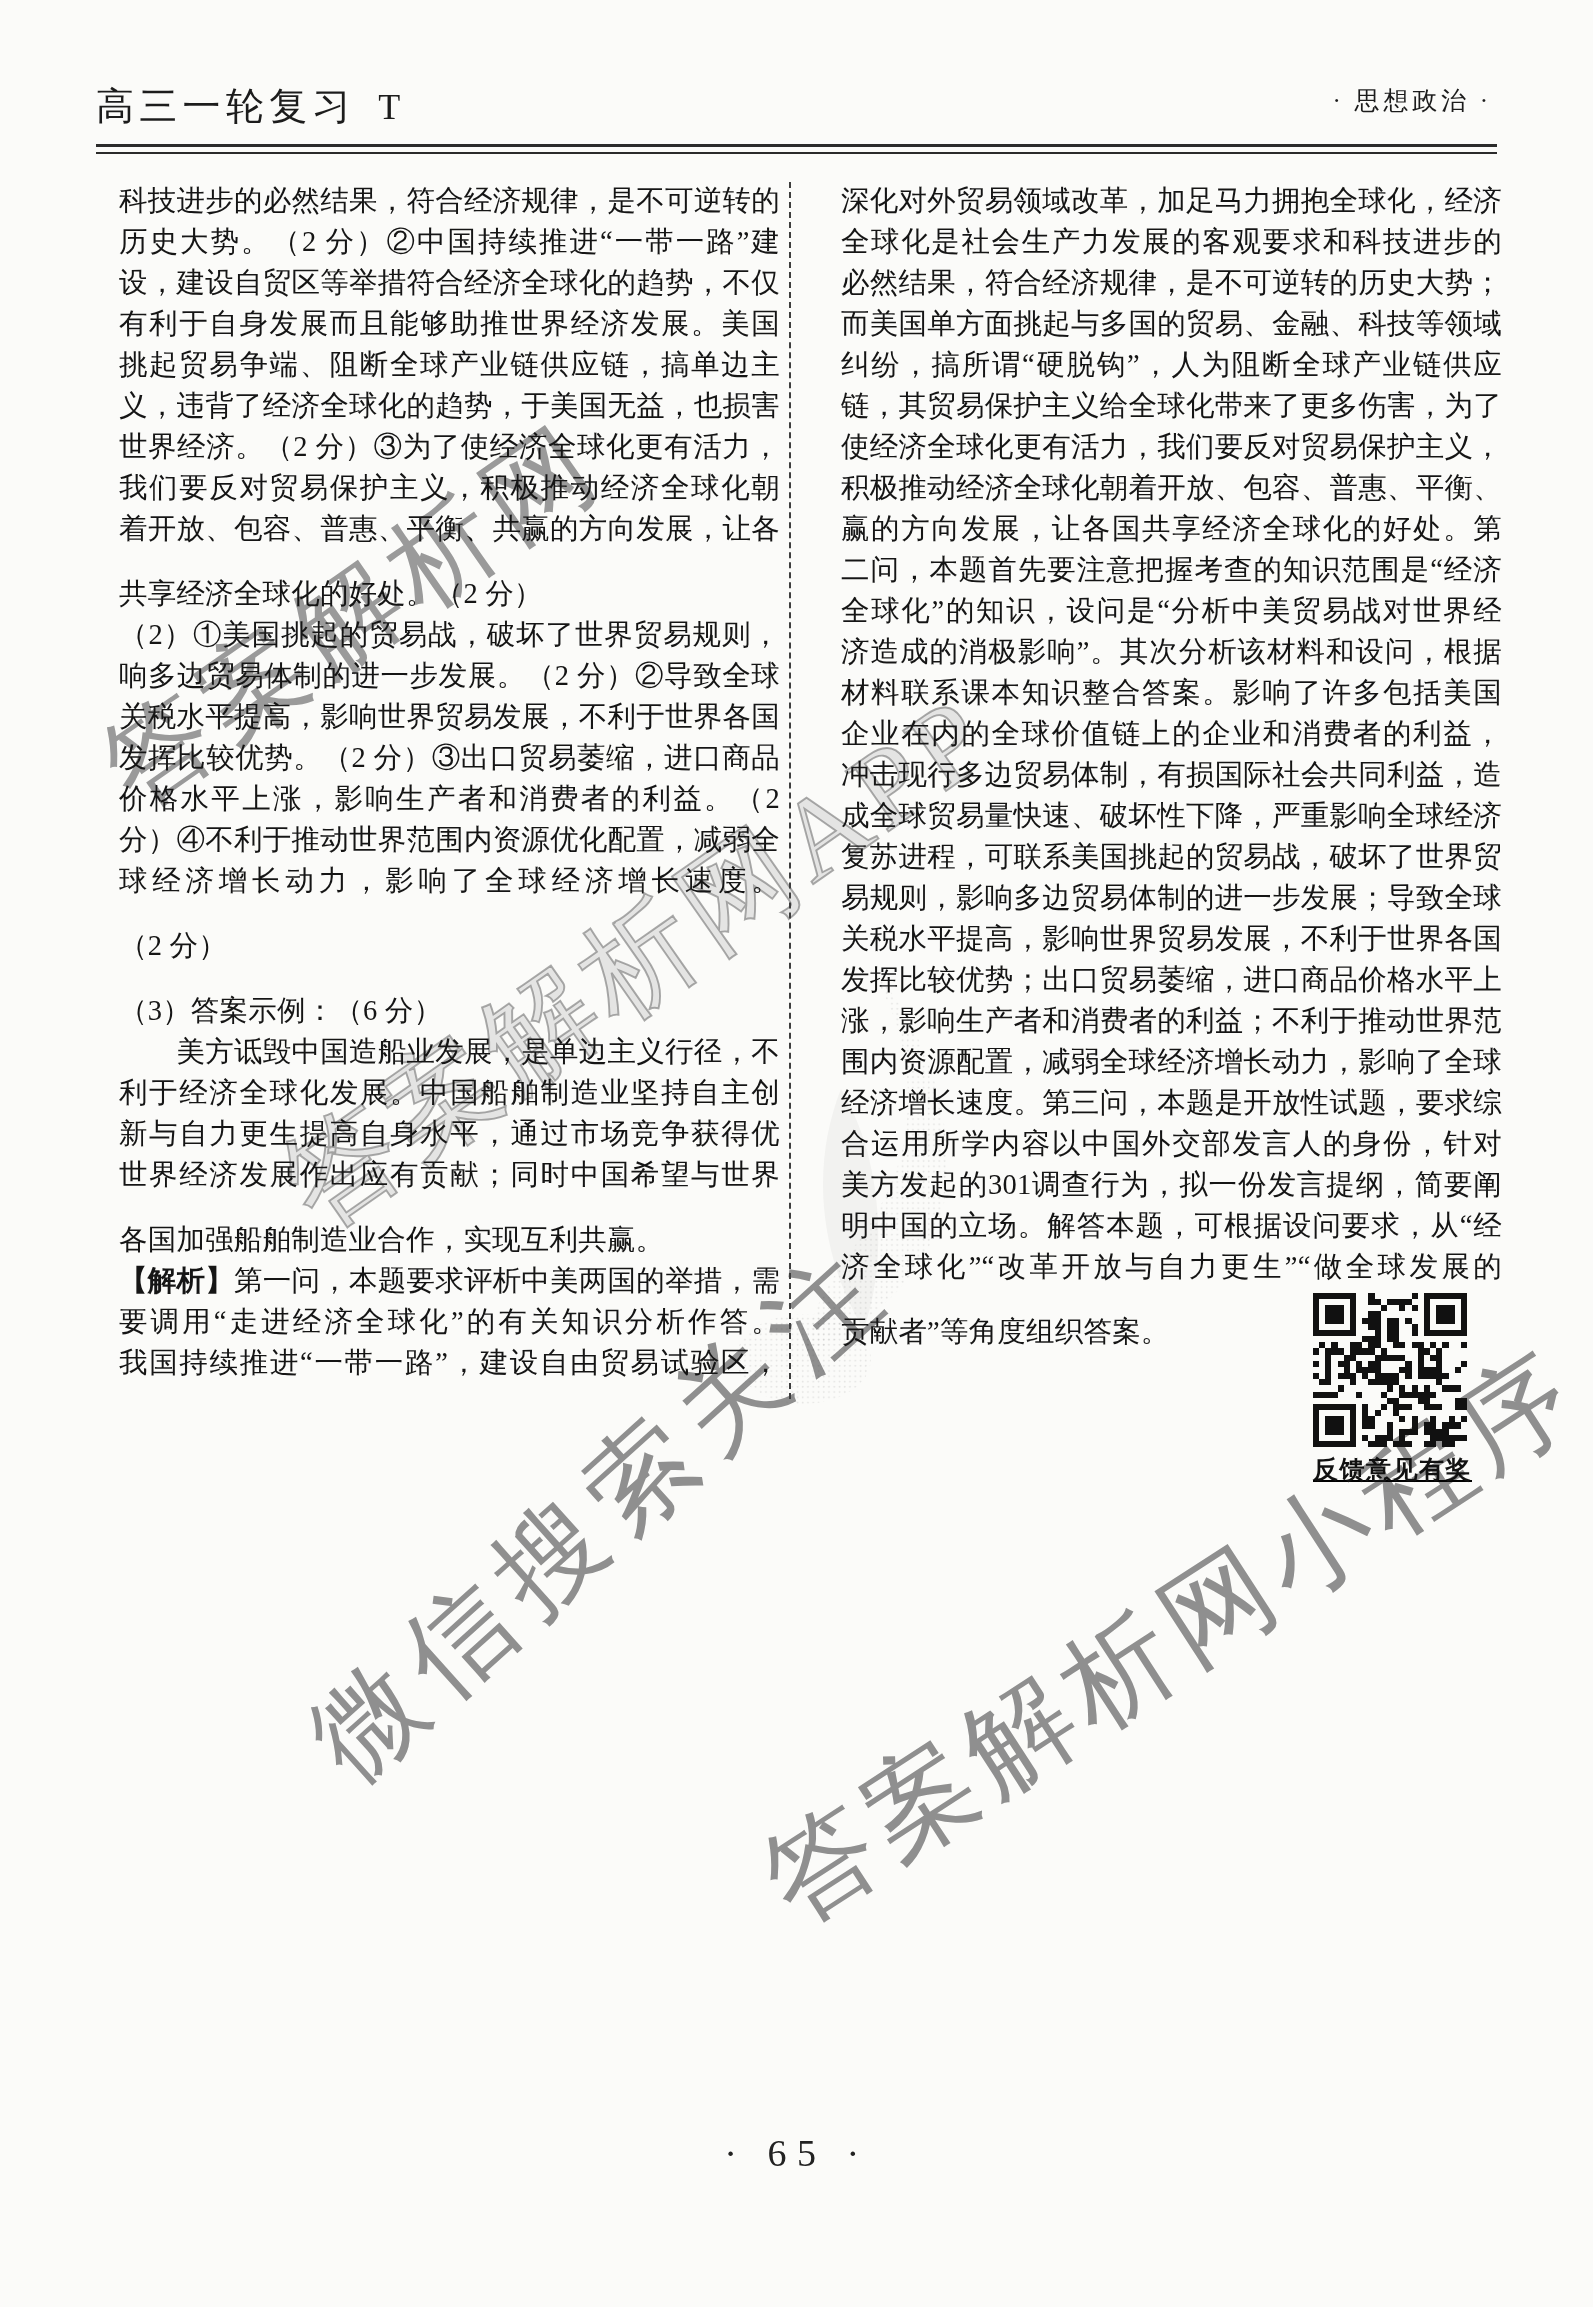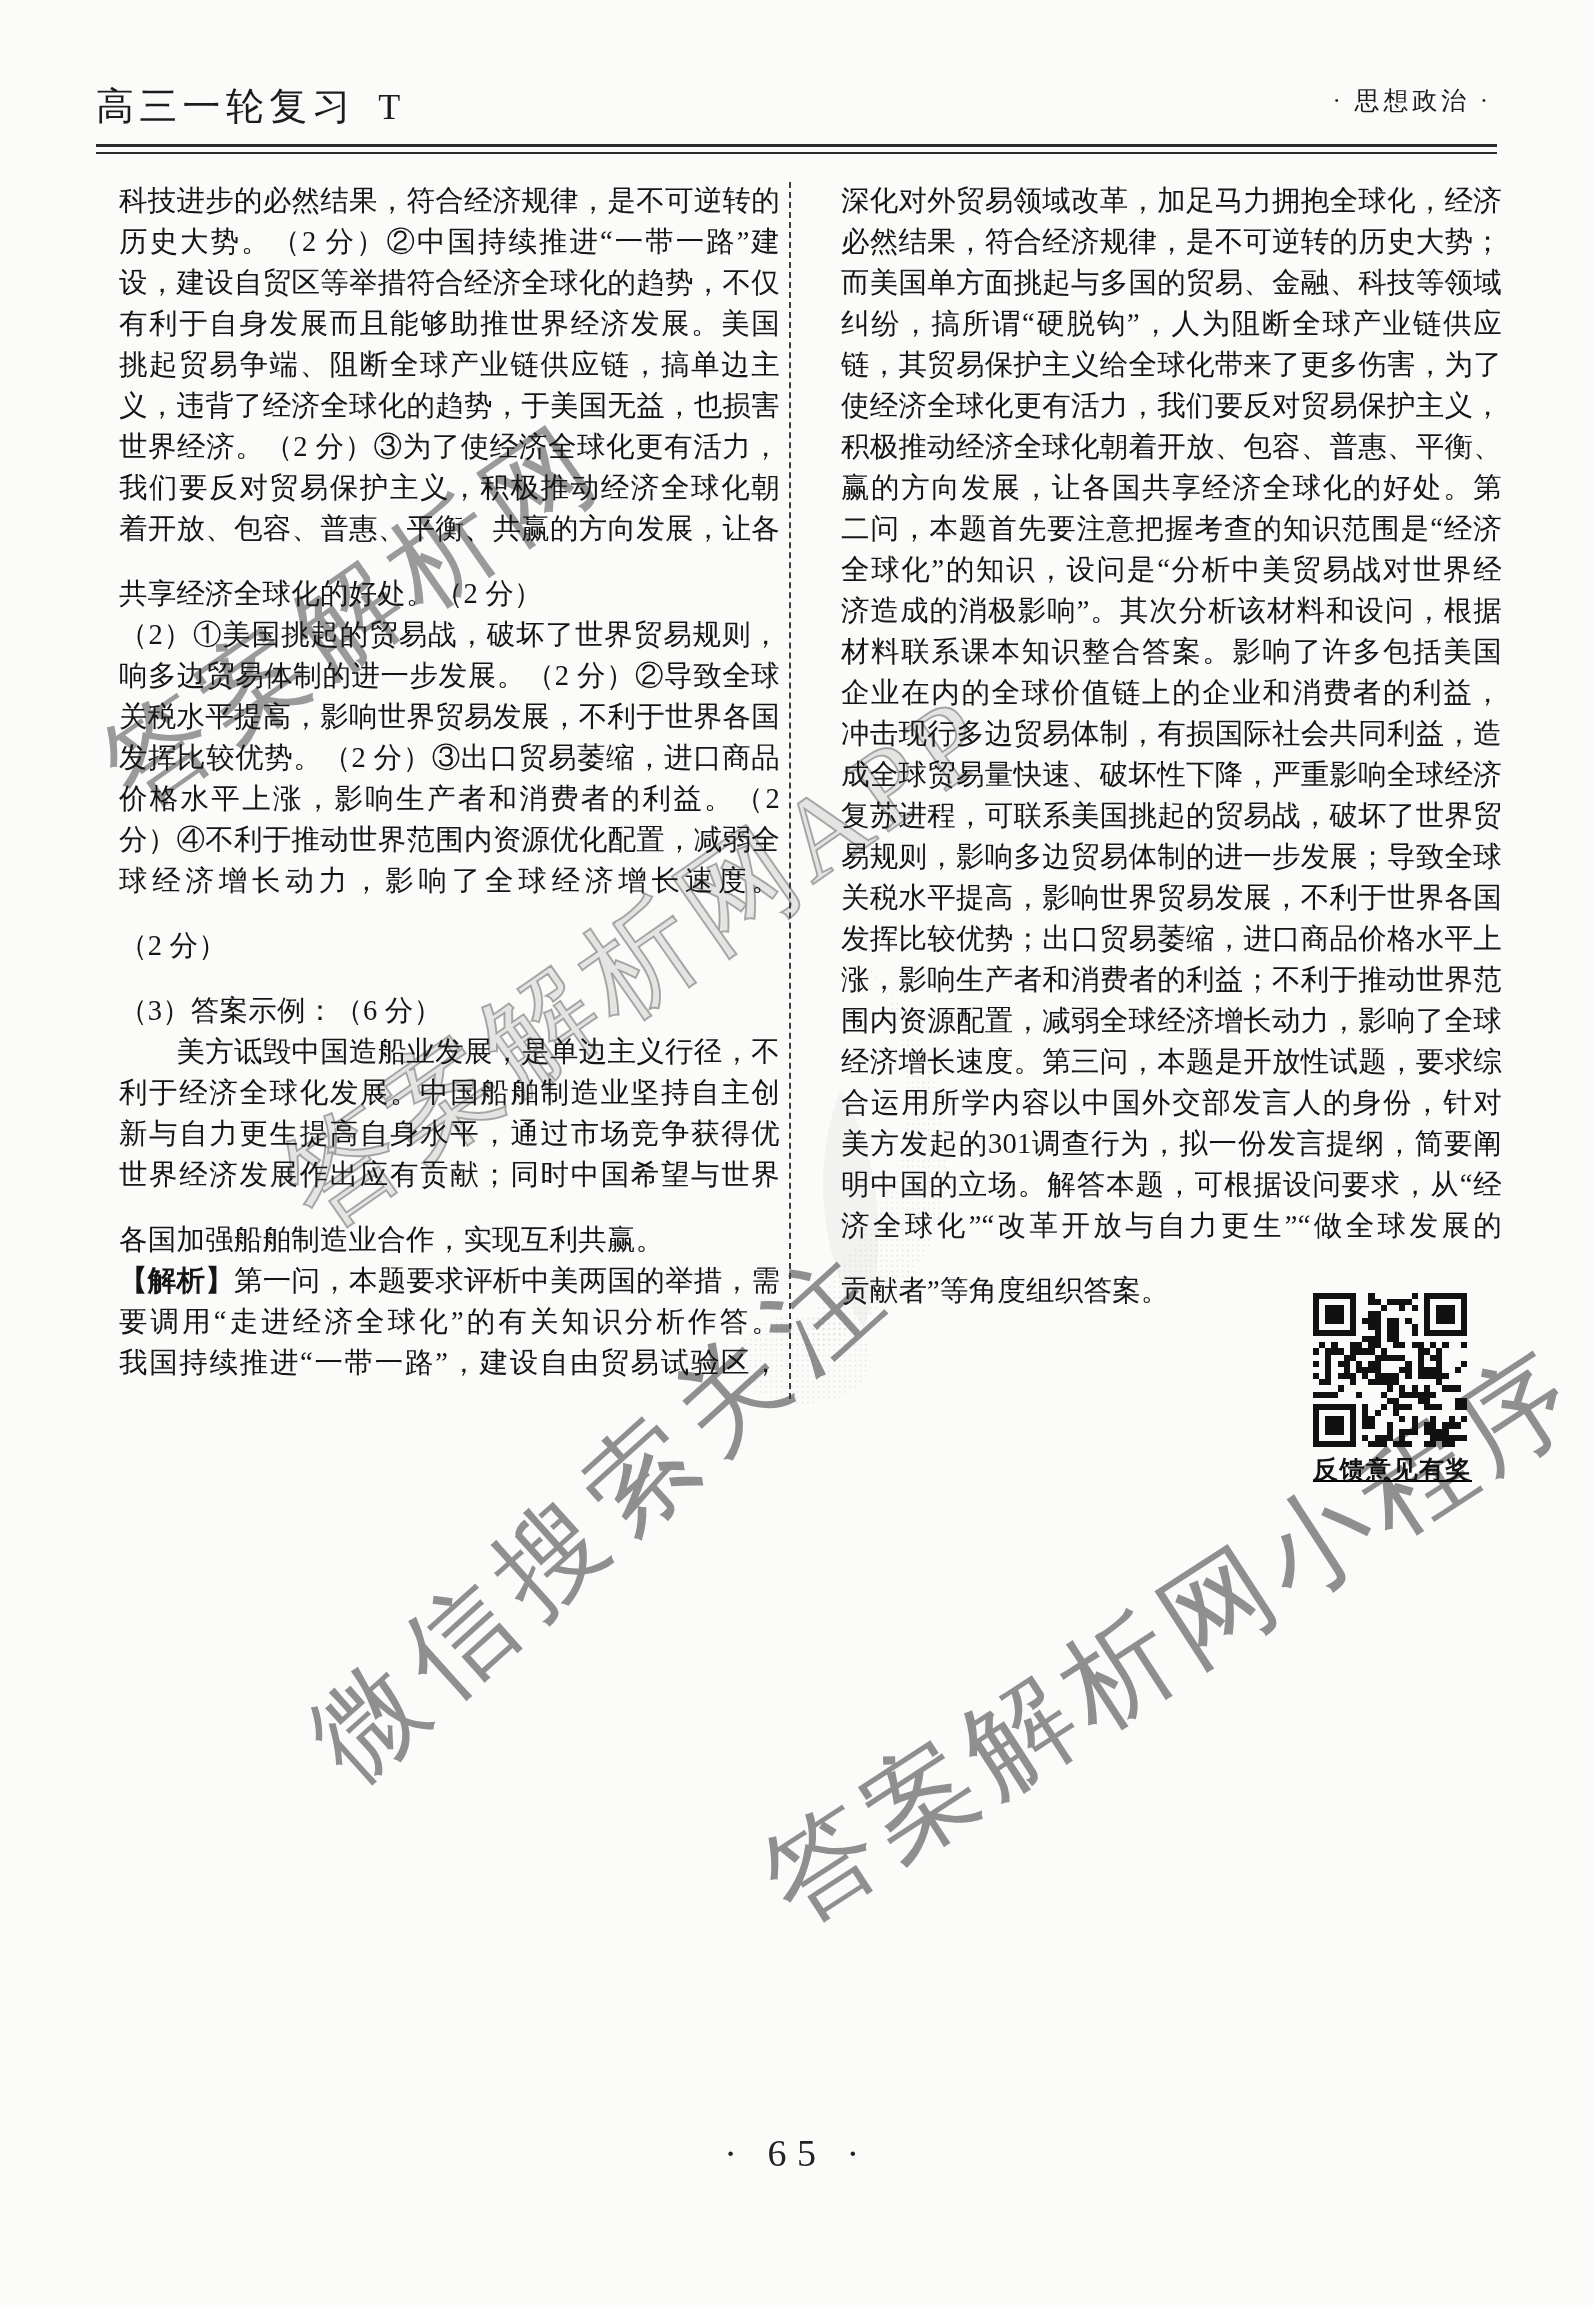--- a/index.html
+++ b/index.html
@@ -100,20 +100,21 @@
       <div class="line">利于经济全球化发展。中国船舶制造业坚持自主创</div>
       <div class="line">新与自力更生提高自身水平，通过市场竞争获得优</div>
       <div class="line">世界经济发展作出应有贡献；同时中国希望与世界</div>
       <div class="line short">各国加强船舶制造业合作，实现互利共赢。</div>
       <div class="line"><b>【解析】</b>第一问，本题要求评析中美两国的举措，需</div>
       <div class="line">要调用“走进经济全球化”的有关知识分析作答。</div>
       <div class="line">我国持续推进“一带一路”，建设自由贸易试验区，</div>
     </div>
   <div class="col col-right" id="col-right">
       <div class="line">深化对外贸易领域改革，加足马力拥抱全球化，经济</div>
+      <div class="line">全球化是社会生产力发展的客观要求和科技进步的</div>
       <div class="line">必然结果，符合经济规律，是不可逆转的历史大势；</div>
       <div class="line">而美国单方面挑起与多国的贸易、金融、科技等领域</div>
       <div class="line">纠纷，搞所谓“硬脱钩”，人为阻断全球产业链供应</div>
       <div class="line">链，其贸易保护主义给全球化带来了更多伤害，为了</div>
       <div class="line">使经济全球化更有活力，我们要反对贸易保护主义，</div>
       <div class="line">积极推动经济全球化朝着开放、包容、普惠、平衡、共</div>
       <div class="line">赢的方向发展，让各国共享经济全球化的好处。第</div>
       <div class="line">二问，本题首先要注意把握考查的知识范围是“经济</div>
       <div class="line">全球化”的知识，设问是“分析中美贸易战对世界经</div>
       <div class="line">济造成的消极影响”。其次分析该材料和设问，根据</div>

